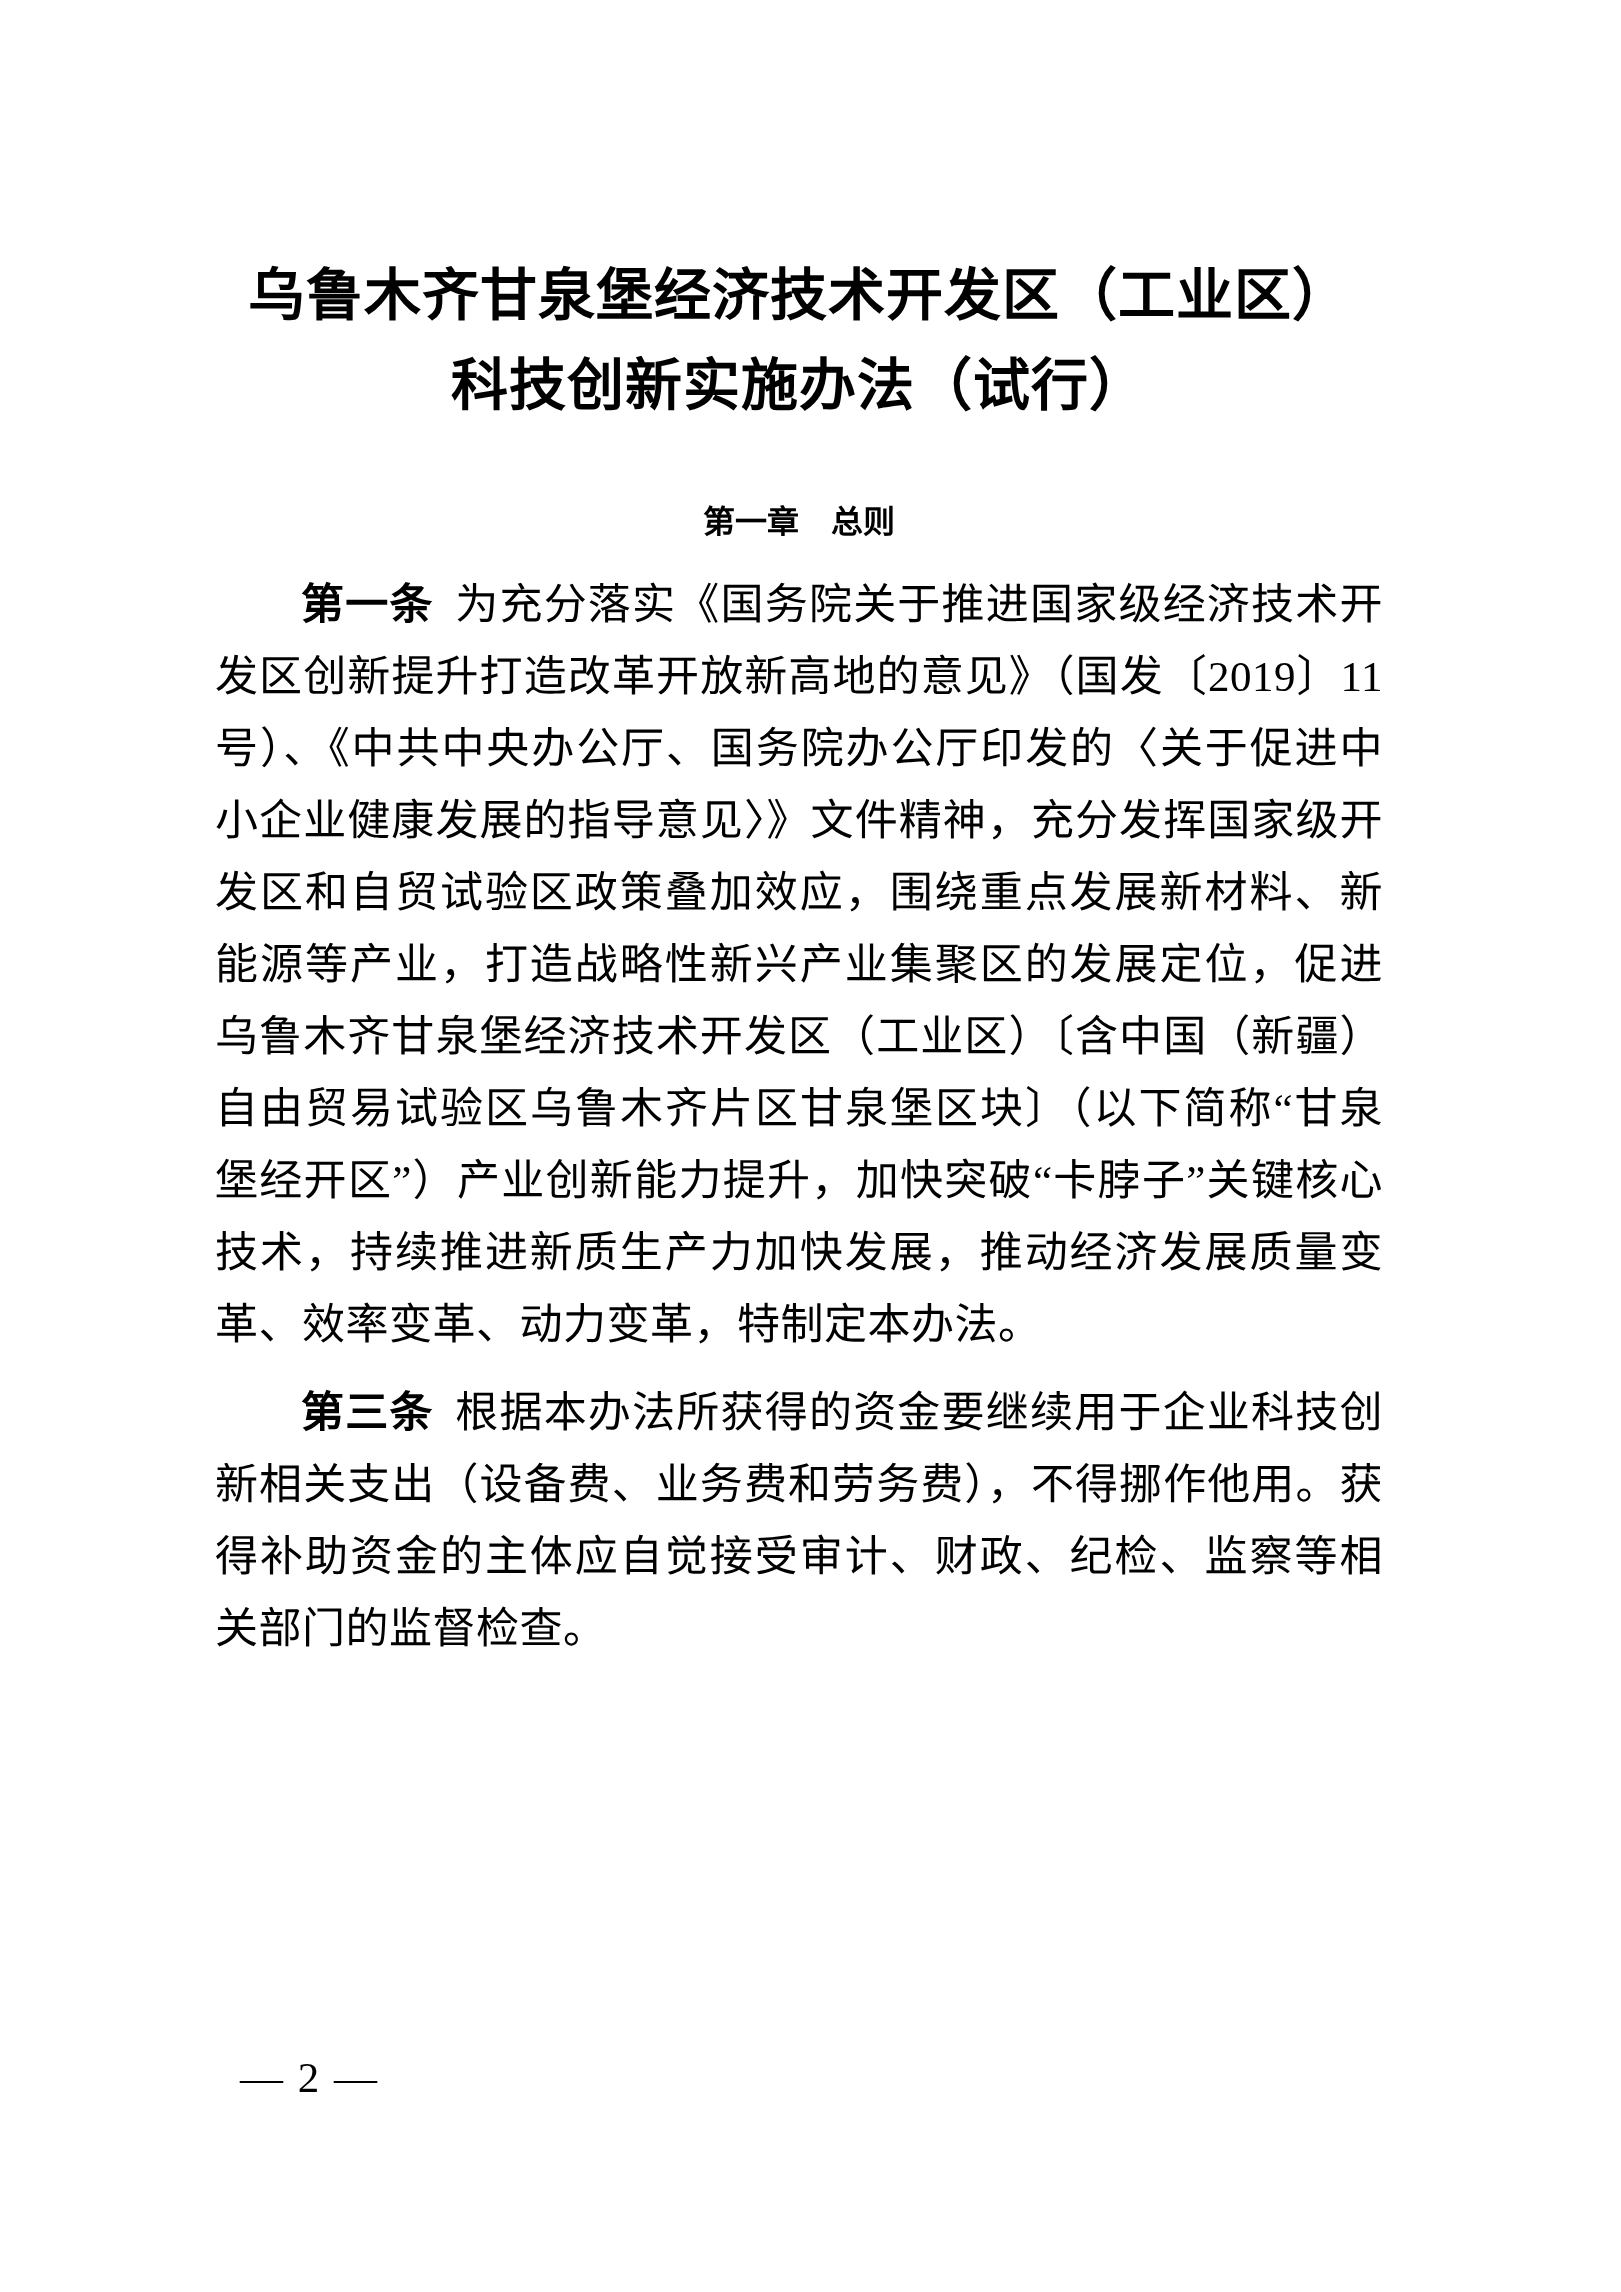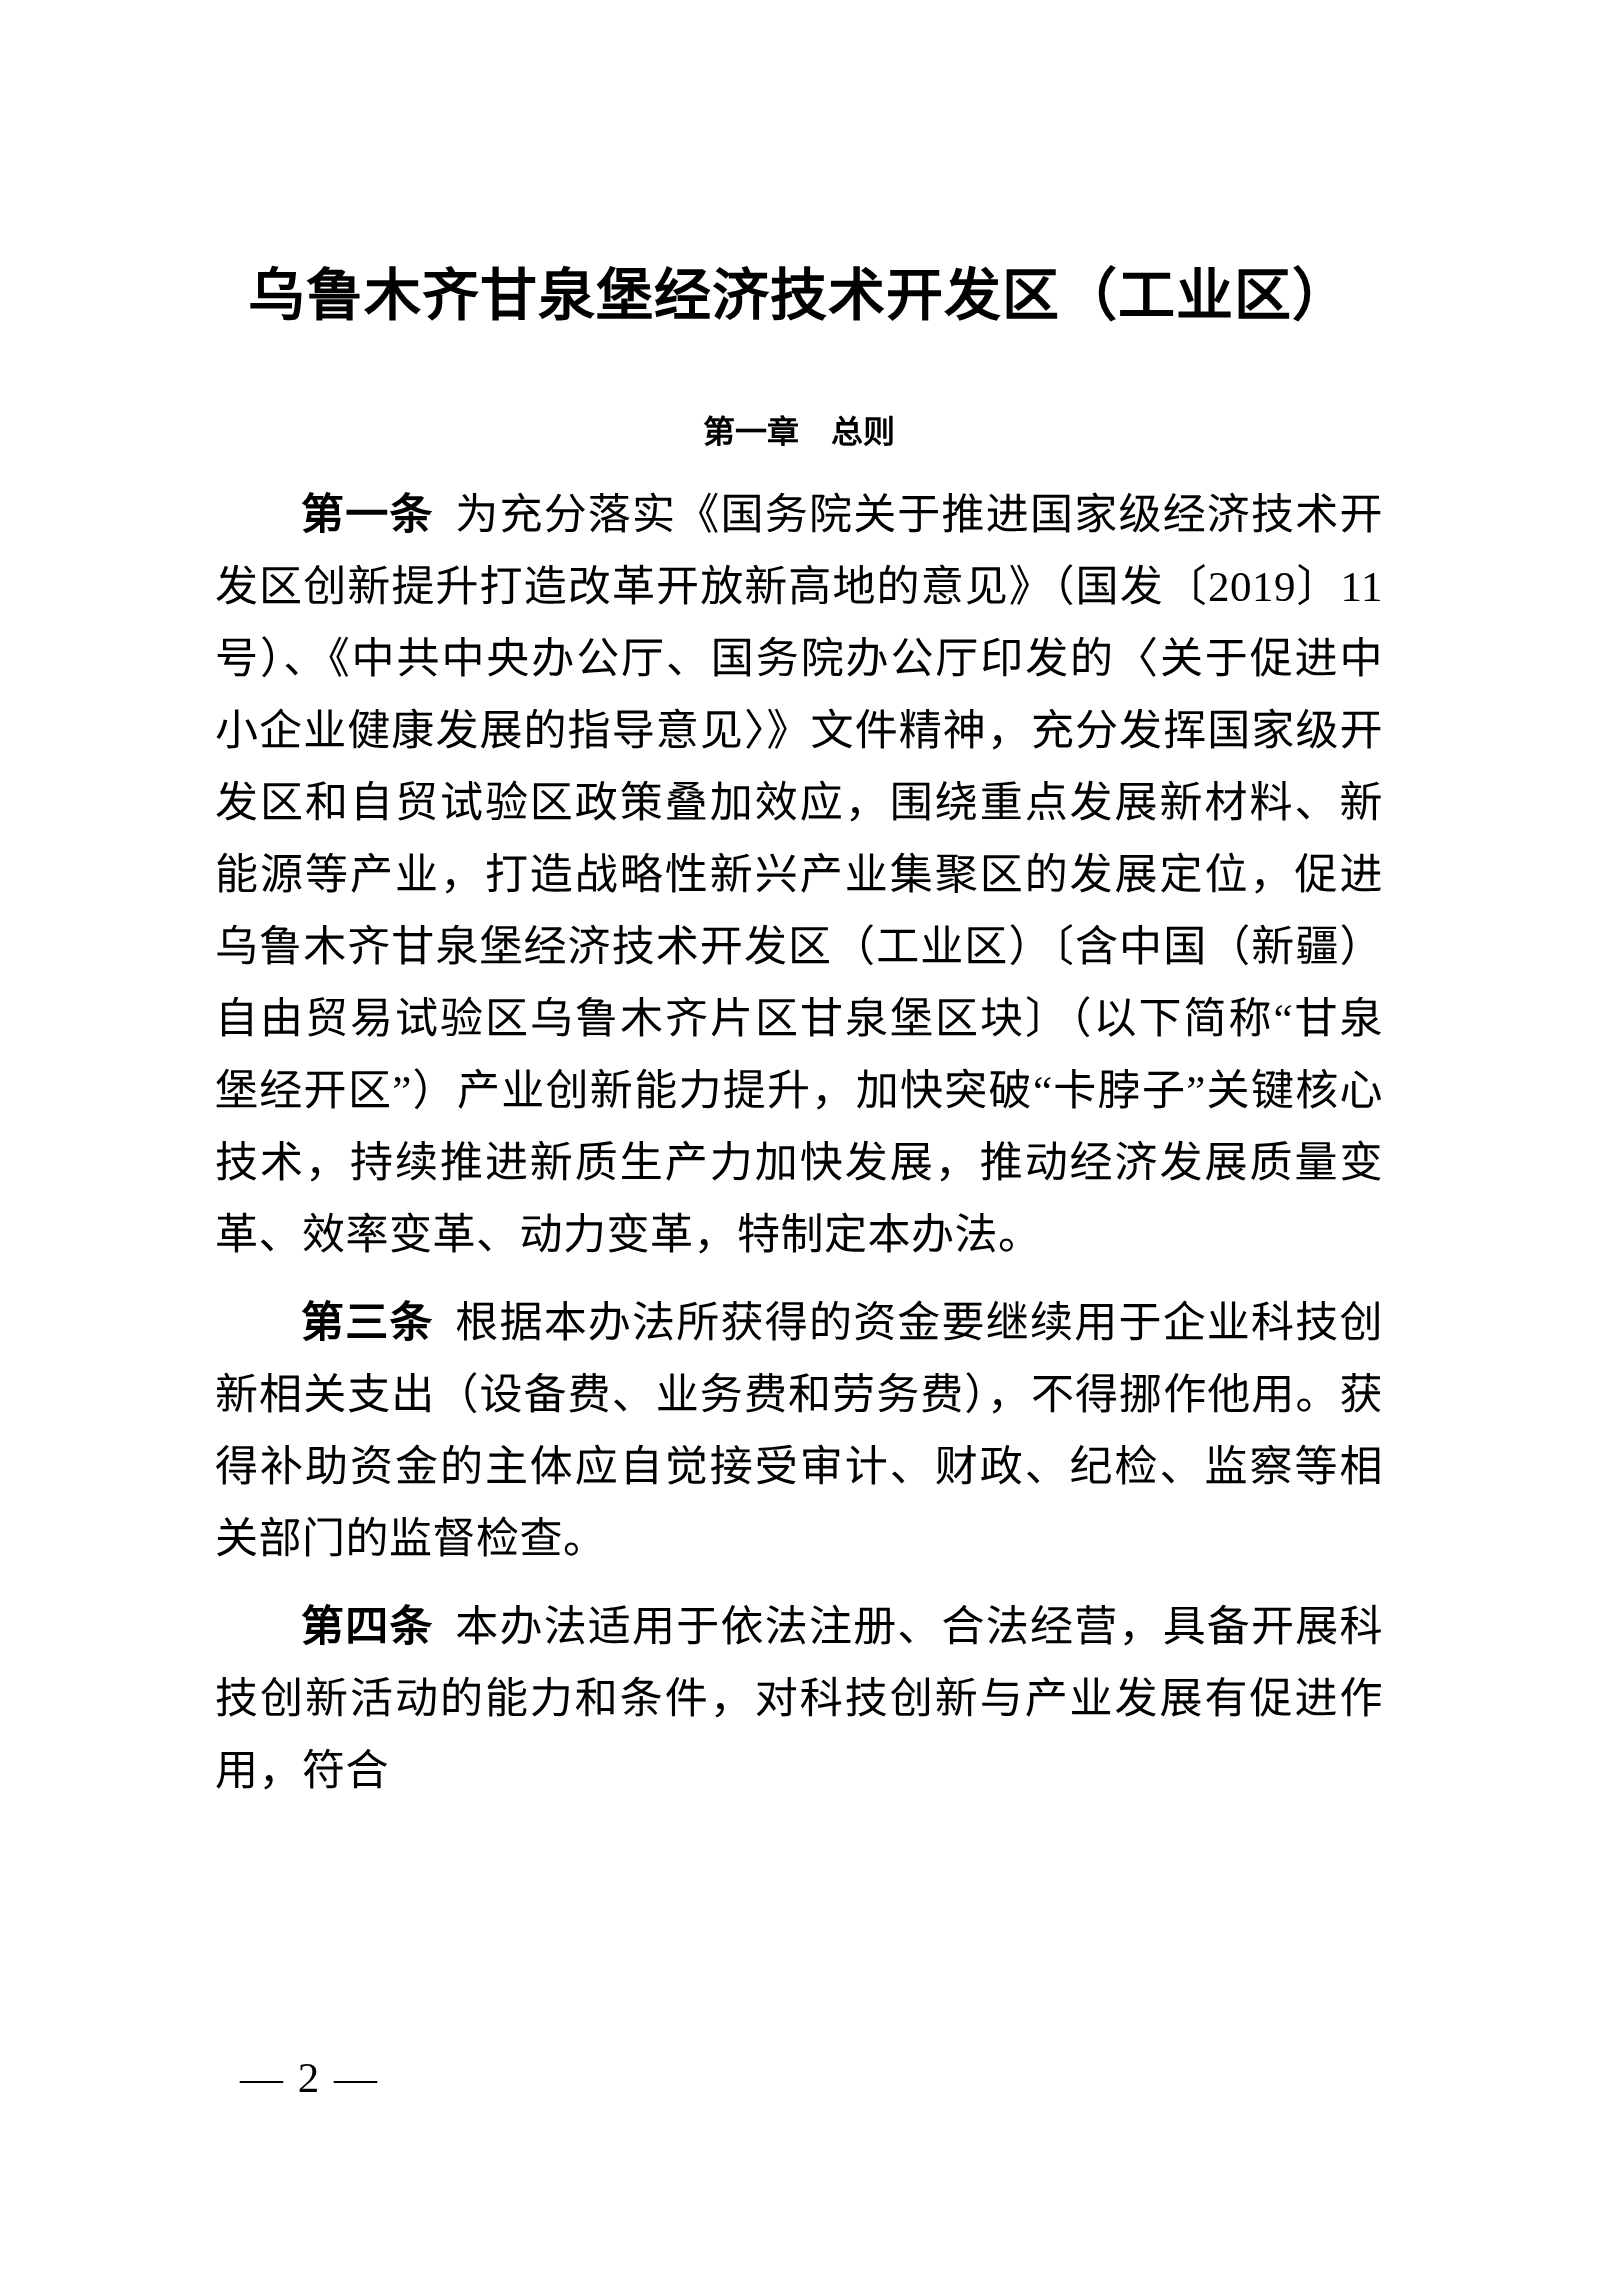--- a/index.html
+++ b/index.html
@@ -64,32 +64,30 @@
   }
 </style>
 </head>
 <body>
 
 <div class="page">
   <div class="content">
 
     <h1 class="doc-title">
       <span class="title-line">乌鲁木齐甘泉堡经济技术开发区（工业区）</span>
+      <span class="title-line">科技创新实施办法（试行）</span>
     </h1>
 
     <h2 class="chapter">第一章　总则</h2>
 
     <div class="body-text">
       <p class="article">
         <span class="article-label">第一条</span><span>为充分落实《国务院关于推进国家级经济技术开发区创新提升打造改革开放新高地的意见》（国发〔2019〕11 号）、《中共中央办公厅、国务院办公厅印发的〈关于促进中小企业健康发展的指导意见〉》文件精神，充分发挥国家级开发区和自贸试验区政策叠加效应，围绕重点发展新材料、新能源等产业，打造战略性新兴产业集聚区的发展定位，促进乌鲁木齐甘泉堡经济技术开发区（工业区）〔含中国（新疆）自由贸易试验区乌鲁木齐片区甘泉堡区块〕（以下简称“甘泉堡经开区”）产业创新能力提升，加快突破“卡脖子”关键核心技术，持续推进新质生产力加快发展，推动经济发展质量变革、效率变革、动力变革，特制定本办法。</span>
       </p>
       <p class="article">
         <span class="article-label">第三条</span><span>根据本办法所获得的资金要继续用于企业科技创新相关支出（设备费、业务费和劳务费），不得挪作他用。获得补助资金的主体应自觉接受审计、财政、纪检、监察等相关部门的监督检查。</span>
       </p>
-      <p class="article">
-        <span class="article-label">第四条</span><span>本办法适用于依法注册、合法经营，具备开展科技创新活动的能力和条件，对科技创新与产业发展有促进作用，符合</span>
-      </p>
     </div>
   </div>
 
   <div class="page-footer">— 2 —</div>
 </div>
 
 
 </body></html>

